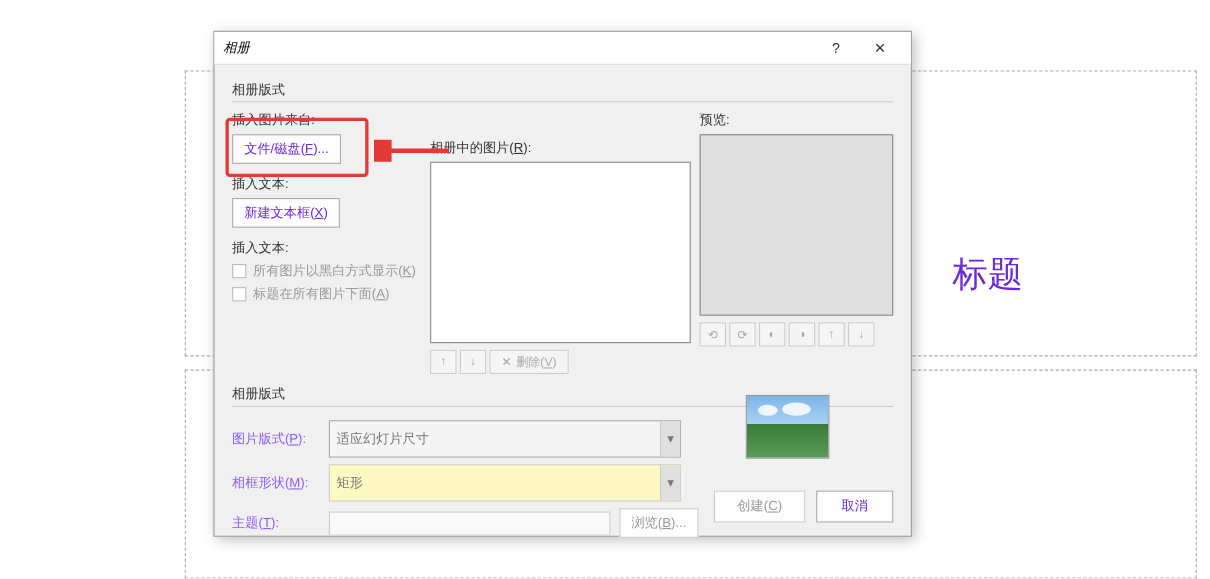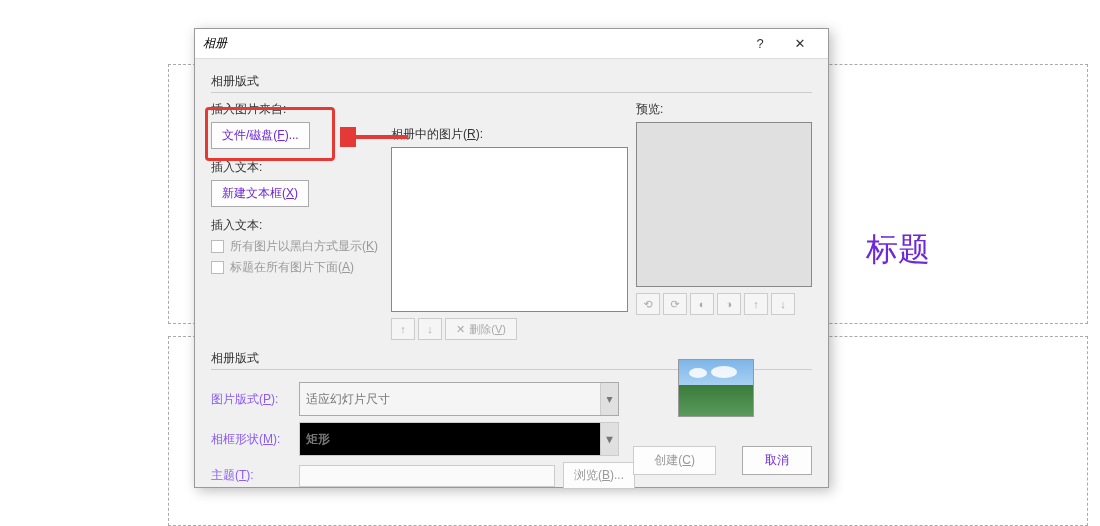--- a/index.html
+++ b/index.html
@@ -220,23 +220,22 @@
       border: 1px solid #aaa;
       background: #f5f5f5;
       display: flex;
       align-items: center;
       padding: 16px 6px;
       color: #777;
       font-size: 12px;
       position: relative;
     }
     .select.disabled {
-      background: #000000;
+      background: #fef9c3;
       border-color: #ccc;
-      font-weight: bold;
     }
     .select-arrow {
       position: absolute;
       right: 0;
       top: 0;
       width: 18px;
       height: 100%;
       background: #e0e0e0;
       display: flex;
       align-items: center;
@@ -283,21 +282,20 @@
     .footer {
       position: absolute;
       bottom: 12px;
       right: 16px;
       display: flex;
       gap: 10px;
     }
     .footer .btn {
       min-width: 70px;
       padding: 5px 20px;
-      margin-left: 16px;
     }
     
     .mnemonic { text-decoration: underline; }
   </style>
 </head>
 <body>
 
 <div class="slide-bg"></div>
 <div class="slide-bg2"></div>
 <div class="slide-title">标题</div>

